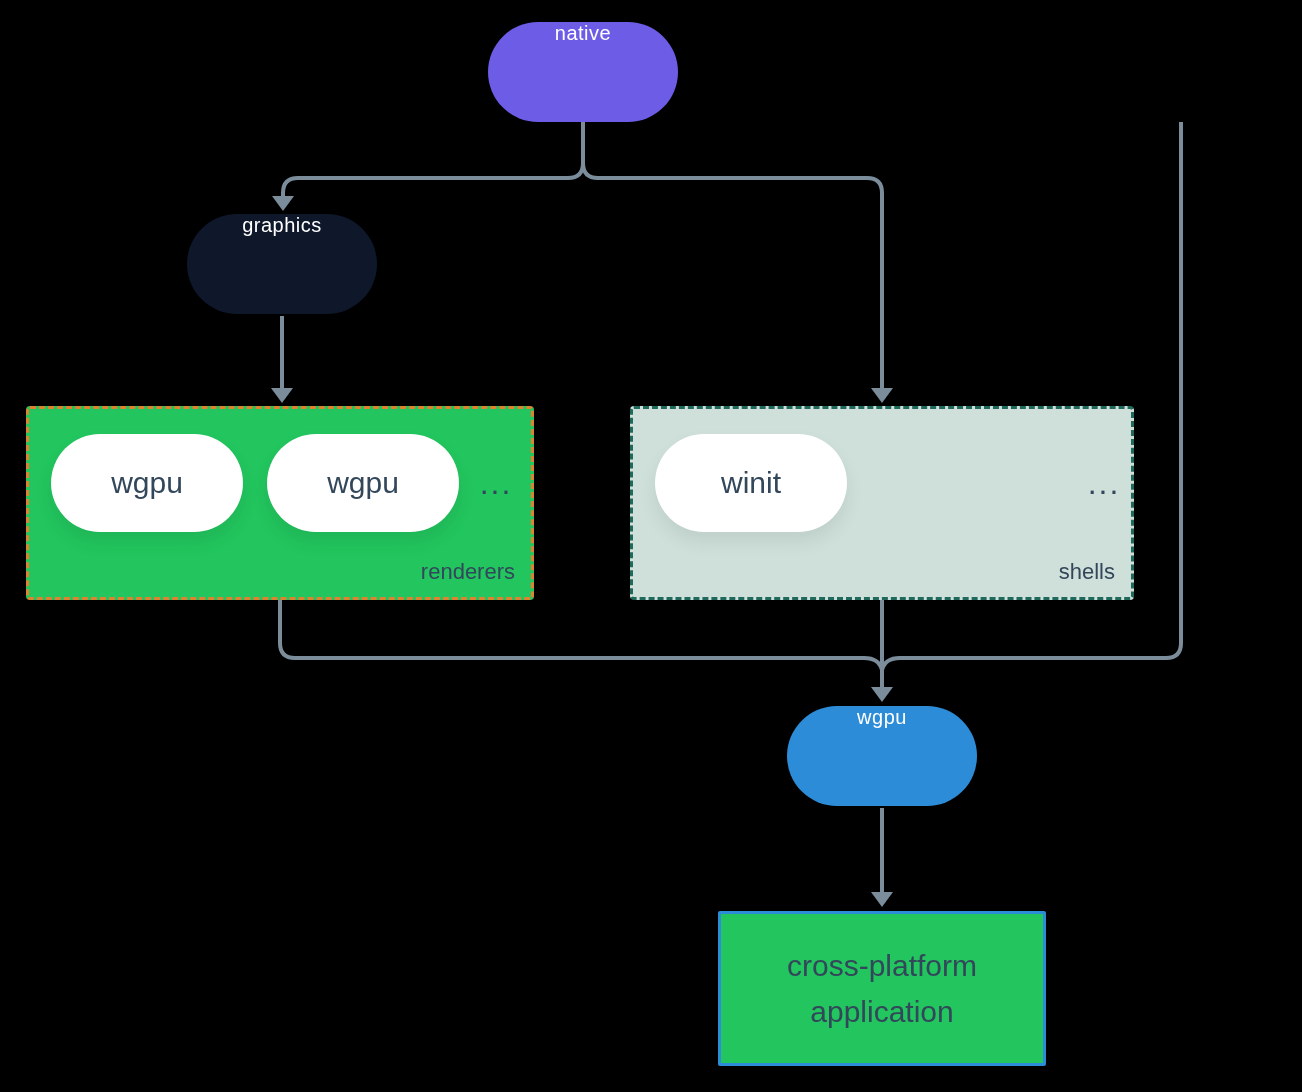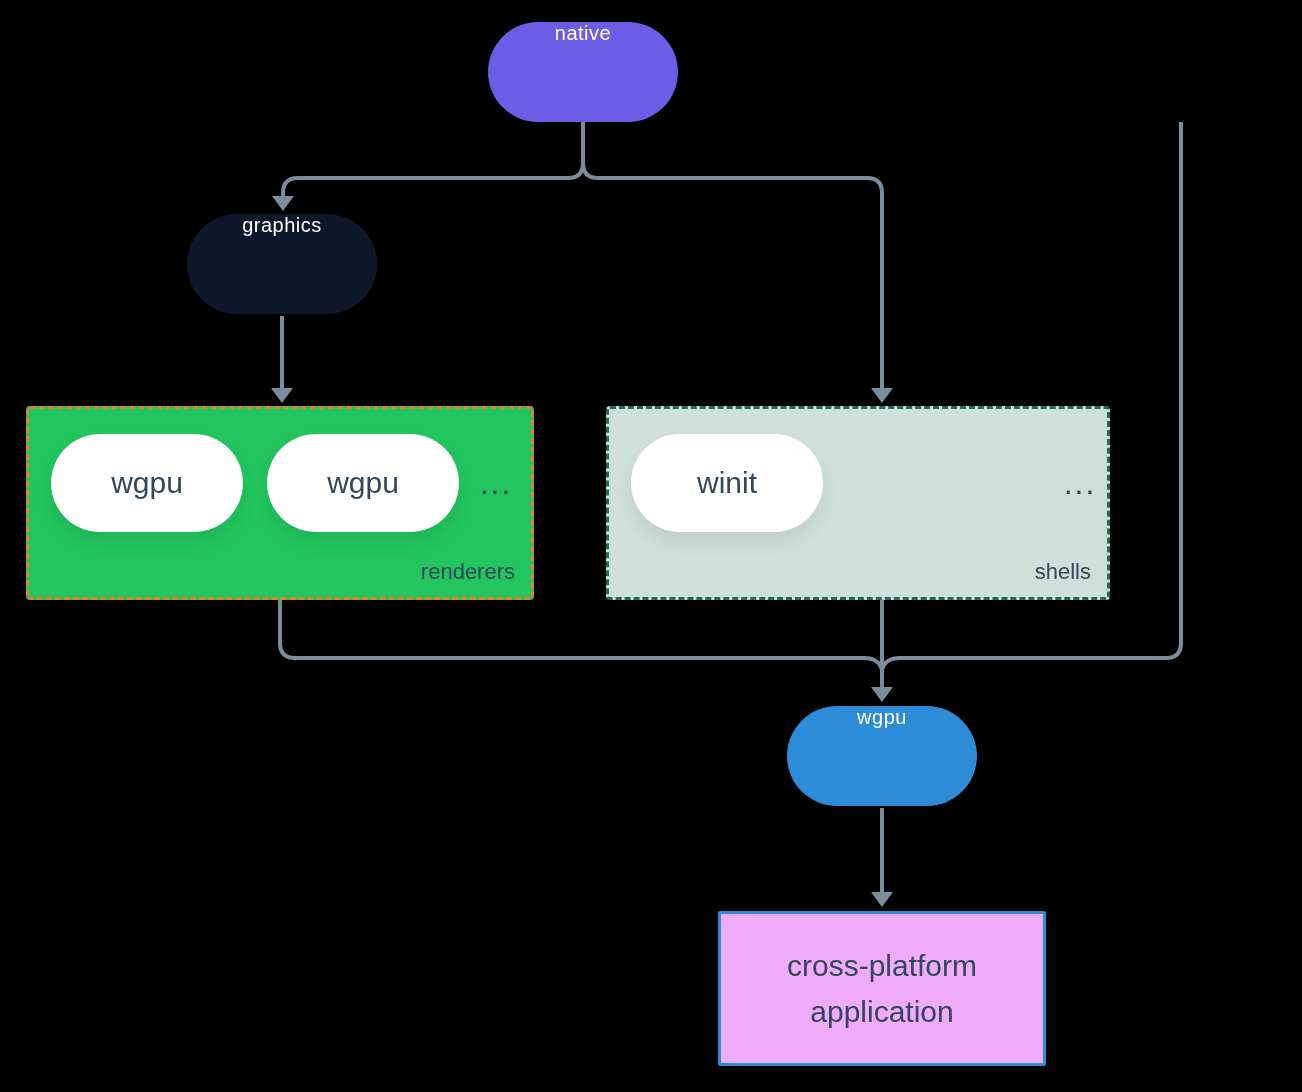--- a/index.html
+++ b/index.html
@@ -39,21 +39,21 @@
     z-index: 2;
     border-radius: 4px;
   }
   .zone.renderers {
     left: 26px; top: 406px;
     width: 502px; height: 188px;
     background: #22c55e;
     border: 3px dashed #E0822F;
   }
   .zone.shells {
-    left: 606px; top: 406px;
+    left: 630px; top: 406px;
     width: 498px; height: 188px;
     background: #CFE0DA;
     border: 3px dashed #20695D;
   }
   .zone .chip {
     position: absolute;
     top: 25px;
     width: 192px;
     height: 98px;
     background: #ffffff;
@@ -86,21 +86,21 @@
     right: 16px;
     bottom: 12px;
     font-size: 22px;
     color: #33475A;
   }
   .app-box {
     position: absolute;
     z-index: 2;
     left: 718px; top: 911px;
     width: 322px; height: 149px;
-    background: #f0abfc;
+    background: #22c55e;
     border: 3px solid #2D8CD7;
     border-radius: 2px;
     display: flex;
     flex-direction: column;
     align-items: center;
     justify-content: center;
     color: #33475A;
     font-size: 30px;
     line-height: 46px;
     text-align: center;

